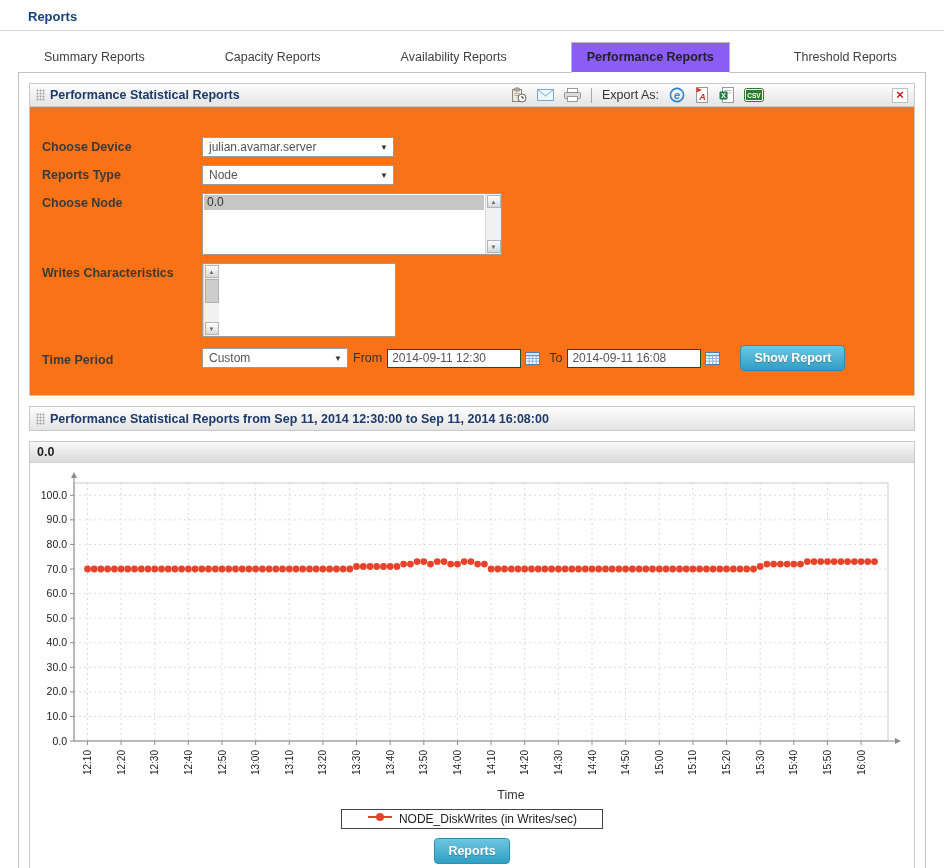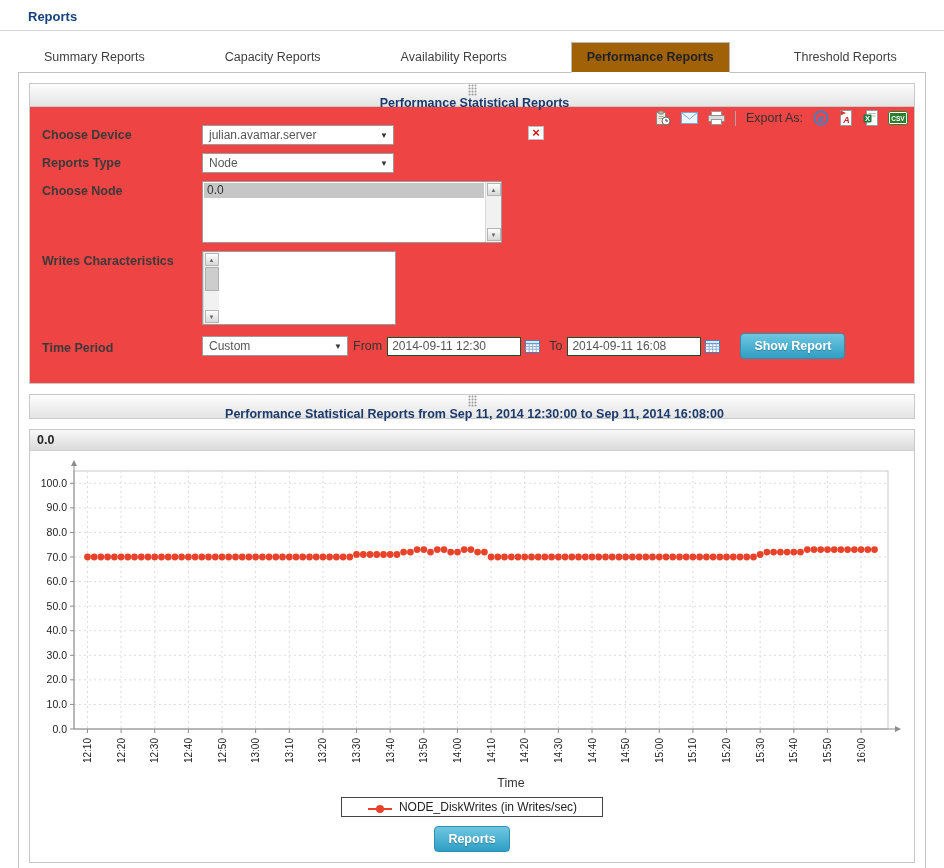--- a/index.html
+++ b/index.html
@@ -9,38 +9,38 @@
     background: #ffffff;
     font-family: "Liberation Sans", "DejaVu Sans", sans-serif;
     font-size: 12px; color: #333;
   }
   
   .breadcrumb { padding: 9px 0 6px 20px; font-size: 13px; font-weight: bold; color: #15417c; margin-left: 8px; }
   .breadcrumb-divider { border-bottom: 1px solid #d6d6d6; }
   
   .tabs { display: flex; margin: 11px 0 0 28px; position: relative; z-index: 2; gap: 48px; }
   .tab { padding: 7px 15px 8px; color: #3f3f3f; font-size: 12.5px; cursor: pointer; border: 1px solid transparent; border-bottom: none; }
-  .tab.active { background: #a16207; border: 1px solid #b9b9b9; border-bottom: 1px solid #ffffff; font-weight: bold; color: #222; margin-bottom: -1px; }
+  .tab.active { background: #8b5cf6; border: 1px solid #b9b9b9; border-bottom: 1px solid #ffffff; font-weight: bold; color: #222; margin-bottom: -1px; }
   
   .outer { margin: 0 18px; border: 1px solid #c2c2c2; background: #fff; padding-bottom: 2px; }
   
   .widget { margin: 10px; border: 1px solid #c9c9c9; }
   .widget-header { height: 23px; display: flex; align-items: center; padding: 0 6px;
-    background: linear-gradient(#fdfdfd, #e4e4e4); border-bottom: 1px solid #c9c9c9; flex-direction: column; }
+    background: linear-gradient(#fdfdfd, #e4e4e4); border-bottom: 1px solid #c9c9c9; }
   .widget-header.no-body { border-bottom: none; }
   .widget-title { font-weight: bold; color: #1c3a6b; font-size: 12.5px; margin-left: 5px; white-space: nowrap; }
   .drag-handle { display: inline-flex; }
   .toolbar { margin-left: auto; display: flex; align-items: center; gap: 10px; }
   .toolbar .icon-btn { display: inline-flex; align-items: center; cursor: pointer; }
   .tb-divider { width: 1px; height: 15px; background: #a8a8a8; }
   .export-label { color: #333; font-size: 12.5px; }
   .close-btn { margin-left: 128px; width: 16px; height: 15px; border: 1px solid #c0c0c0; background: #fff;
     color: #cc1111; font-weight: bold; font-size: 13px; line-height: 12px; text-align: center; cursor: pointer; }
   
-  .form { padding: 18px 10px 16px 12px; background: #ef4444; }
+  .form { padding: 30px 10px 16px 12px; background: #f97316; }
   .frow { display: flex; align-items: flex-start; margin-bottom: 8px; }
   .frow.center { align-items: center; }
   .flabel { width: 160px; font-weight: bold; color: #3a3a3a; font-size: 12.5px; padding-top: 3px; }
   .select { border: 1px solid #9b9b9b; background: #fff; height: 20px; display: flex; align-items: center;
     padding: 0 5px 0 6px; color: #555; cursor: pointer; text-align: center; }
   .select .arr { margin-left: auto; font-size: 8px; color: #333; }
   .sel-190 { width: 192px; }
   .sel-145 { width: 146px; }
   .listbox { border: 1px solid #9b9b9b; display: flex; background: #fff; }
   .node-list { width: 300px; height: 62px; }
@@ -62,21 +62,21 @@
     color: #fff; font-weight: bold; font-size: 12.5px; padding: 5px 13px; cursor: pointer;
     text-shadow: 0 1px 1px rgba(0,0,0,0.25); font-family: "Liberation Sans", "DejaVu Sans", sans-serif; }
   .show-report { margin-left: 16px; }
   
   .chartbox { margin: 10px; border: 1px solid #c9c9c9; padding-bottom: 10px; background: #fff; }
   .chart-titlebar { height: 21px; line-height: 21px; background: linear-gradient(#f8f8f8, #dadada);
     border-bottom: 1px solid #cfcfcf; font-weight: bold; color: #222; padding-left: 7px; font-size: 12.5px; }
   #chart { display: block; margin: 6px auto 0; }
   #chart text { font-family: "Liberation Sans", "DejaVu Sans", sans-serif; }
   .legend { display: flex; justify-content: center; margin-top: 2px; }
-  .legend-box { border: 1px solid #444; padding: 2px 25px; display: flex; align-items: flex-end; gap: 6px;
+  .legend-box { border: 1px solid #444; padding: 2px 25px; display: flex; align-items: flex-start; gap: 6px;
     font-size: 12px; color: #222; background: #fff; }
   .forecast-wrap { text-align: center; margin-top: 9px; }
 </style>
 </head>
 <body>
 
 <div class="breadcrumb">Reports</div>
 <div class="breadcrumb-divider"></div>
 
 <div class="tabs" id="tabs">

